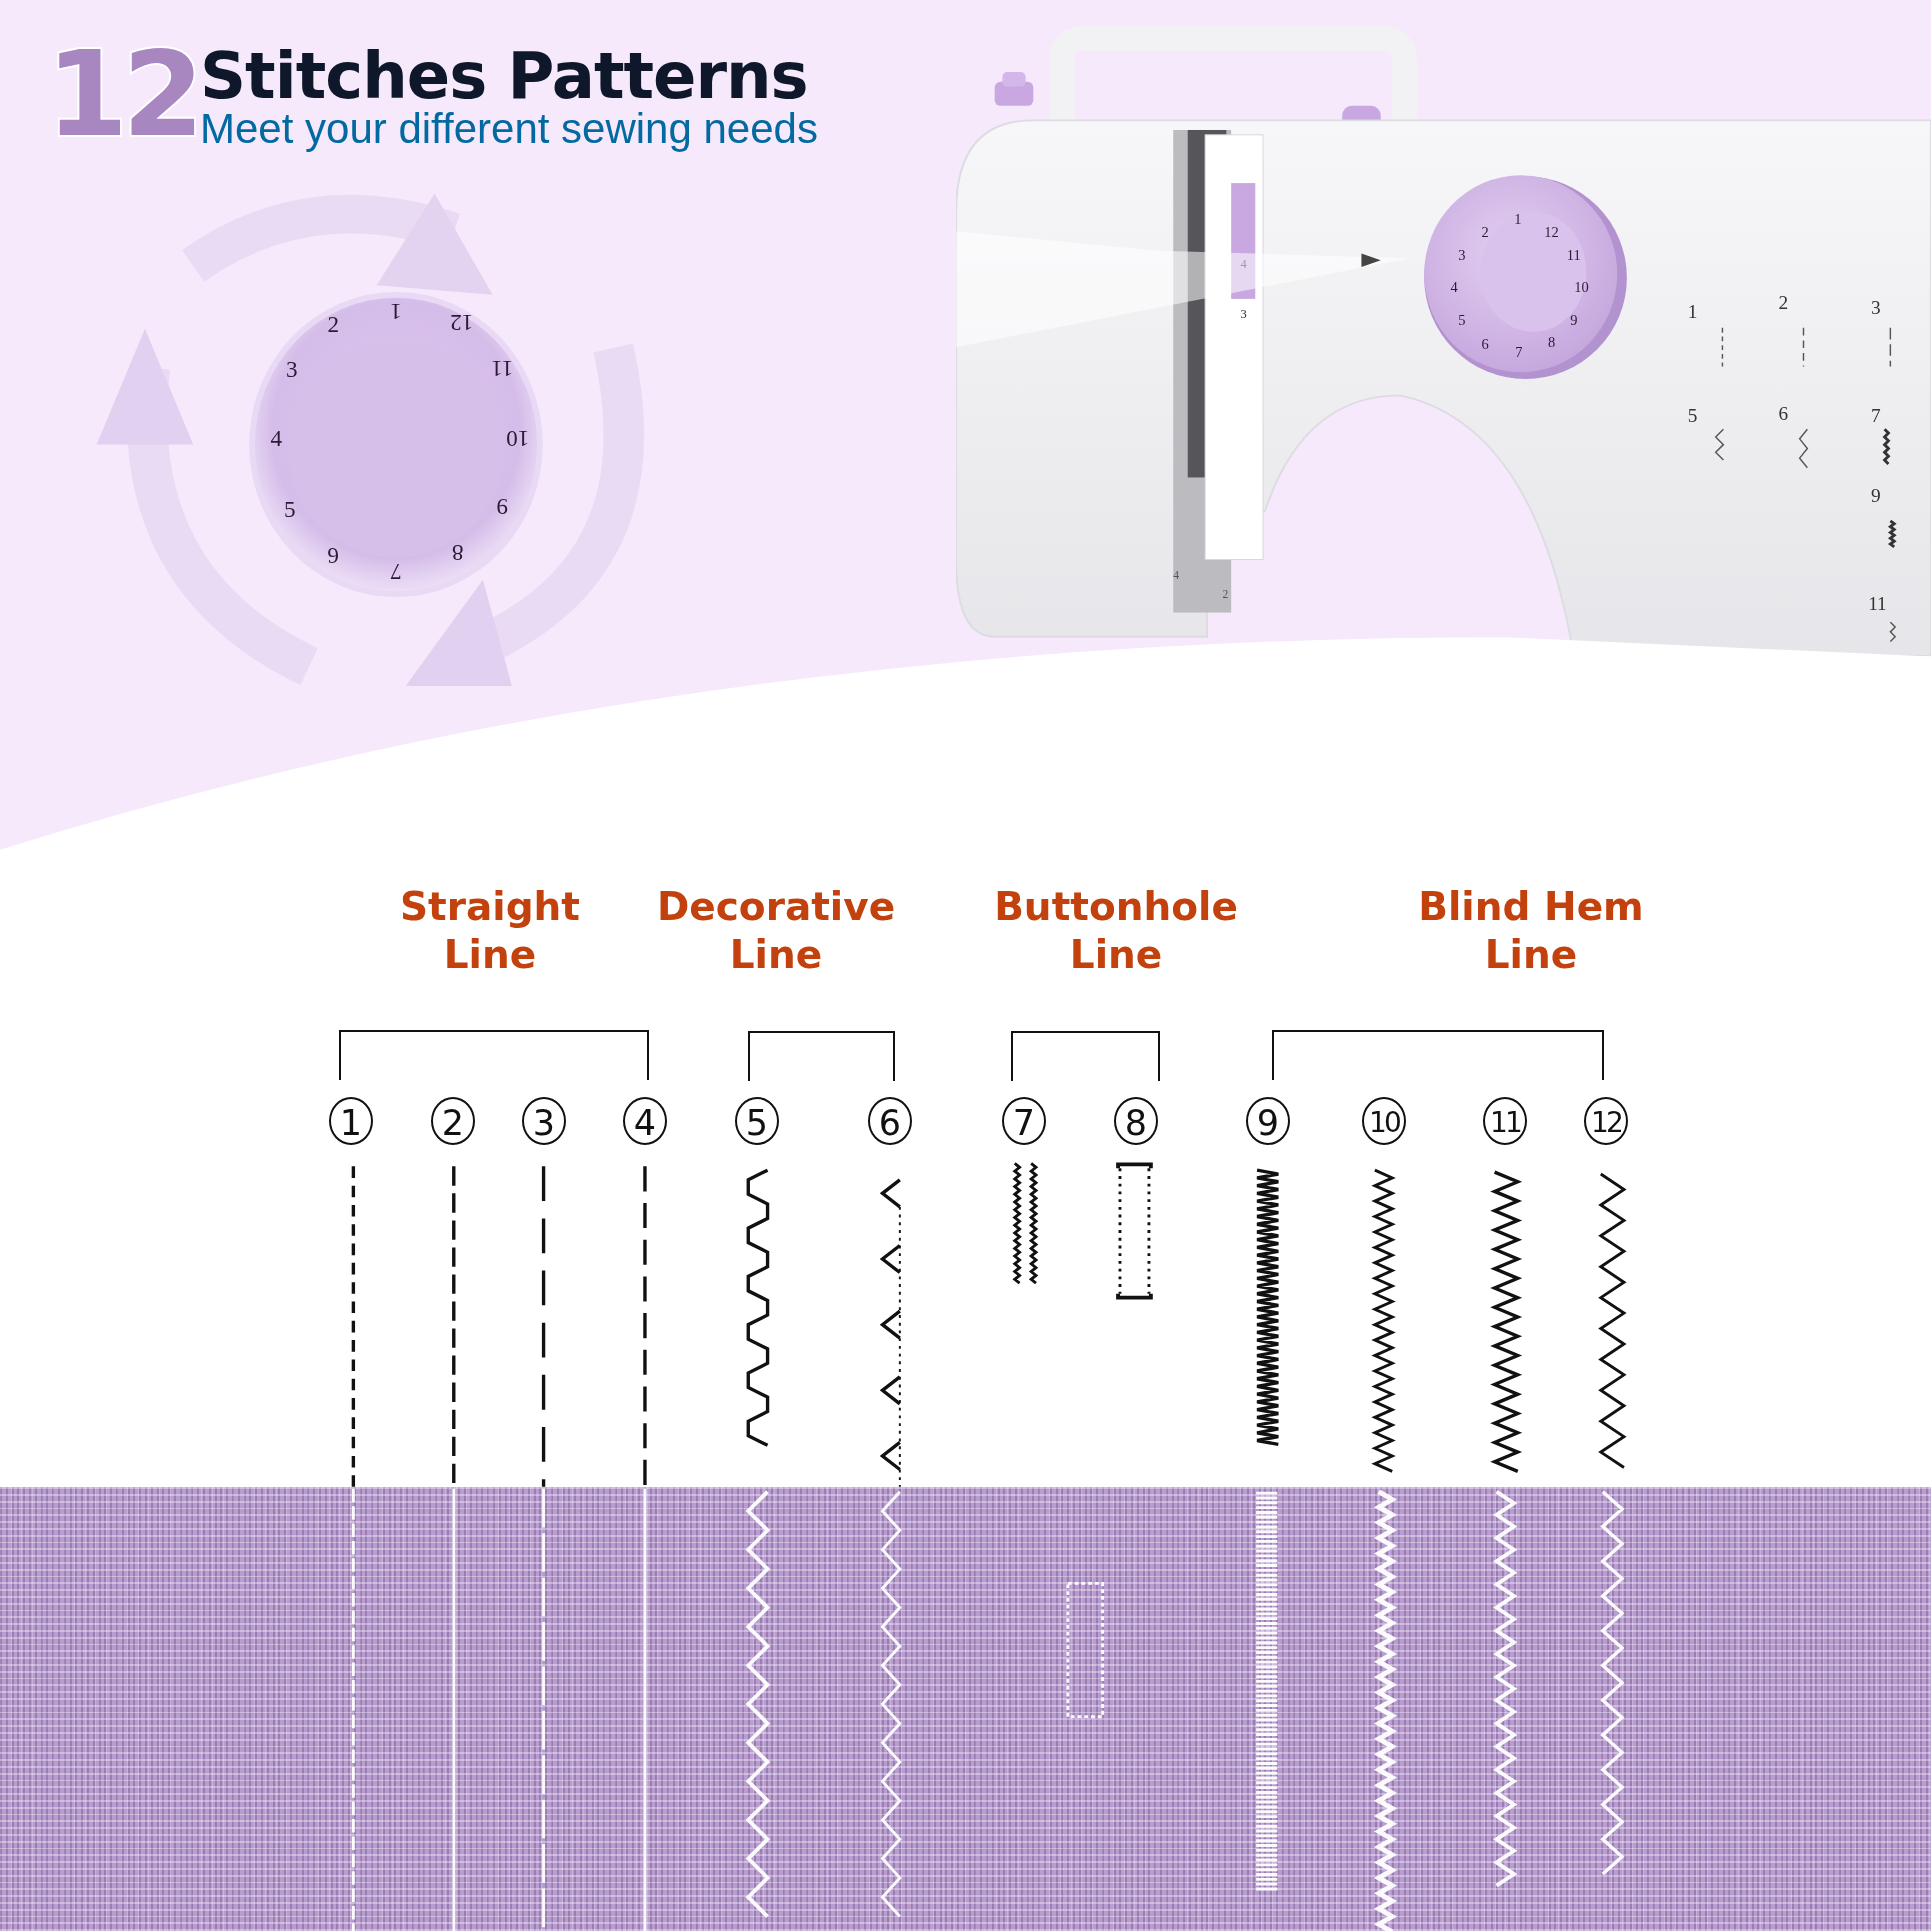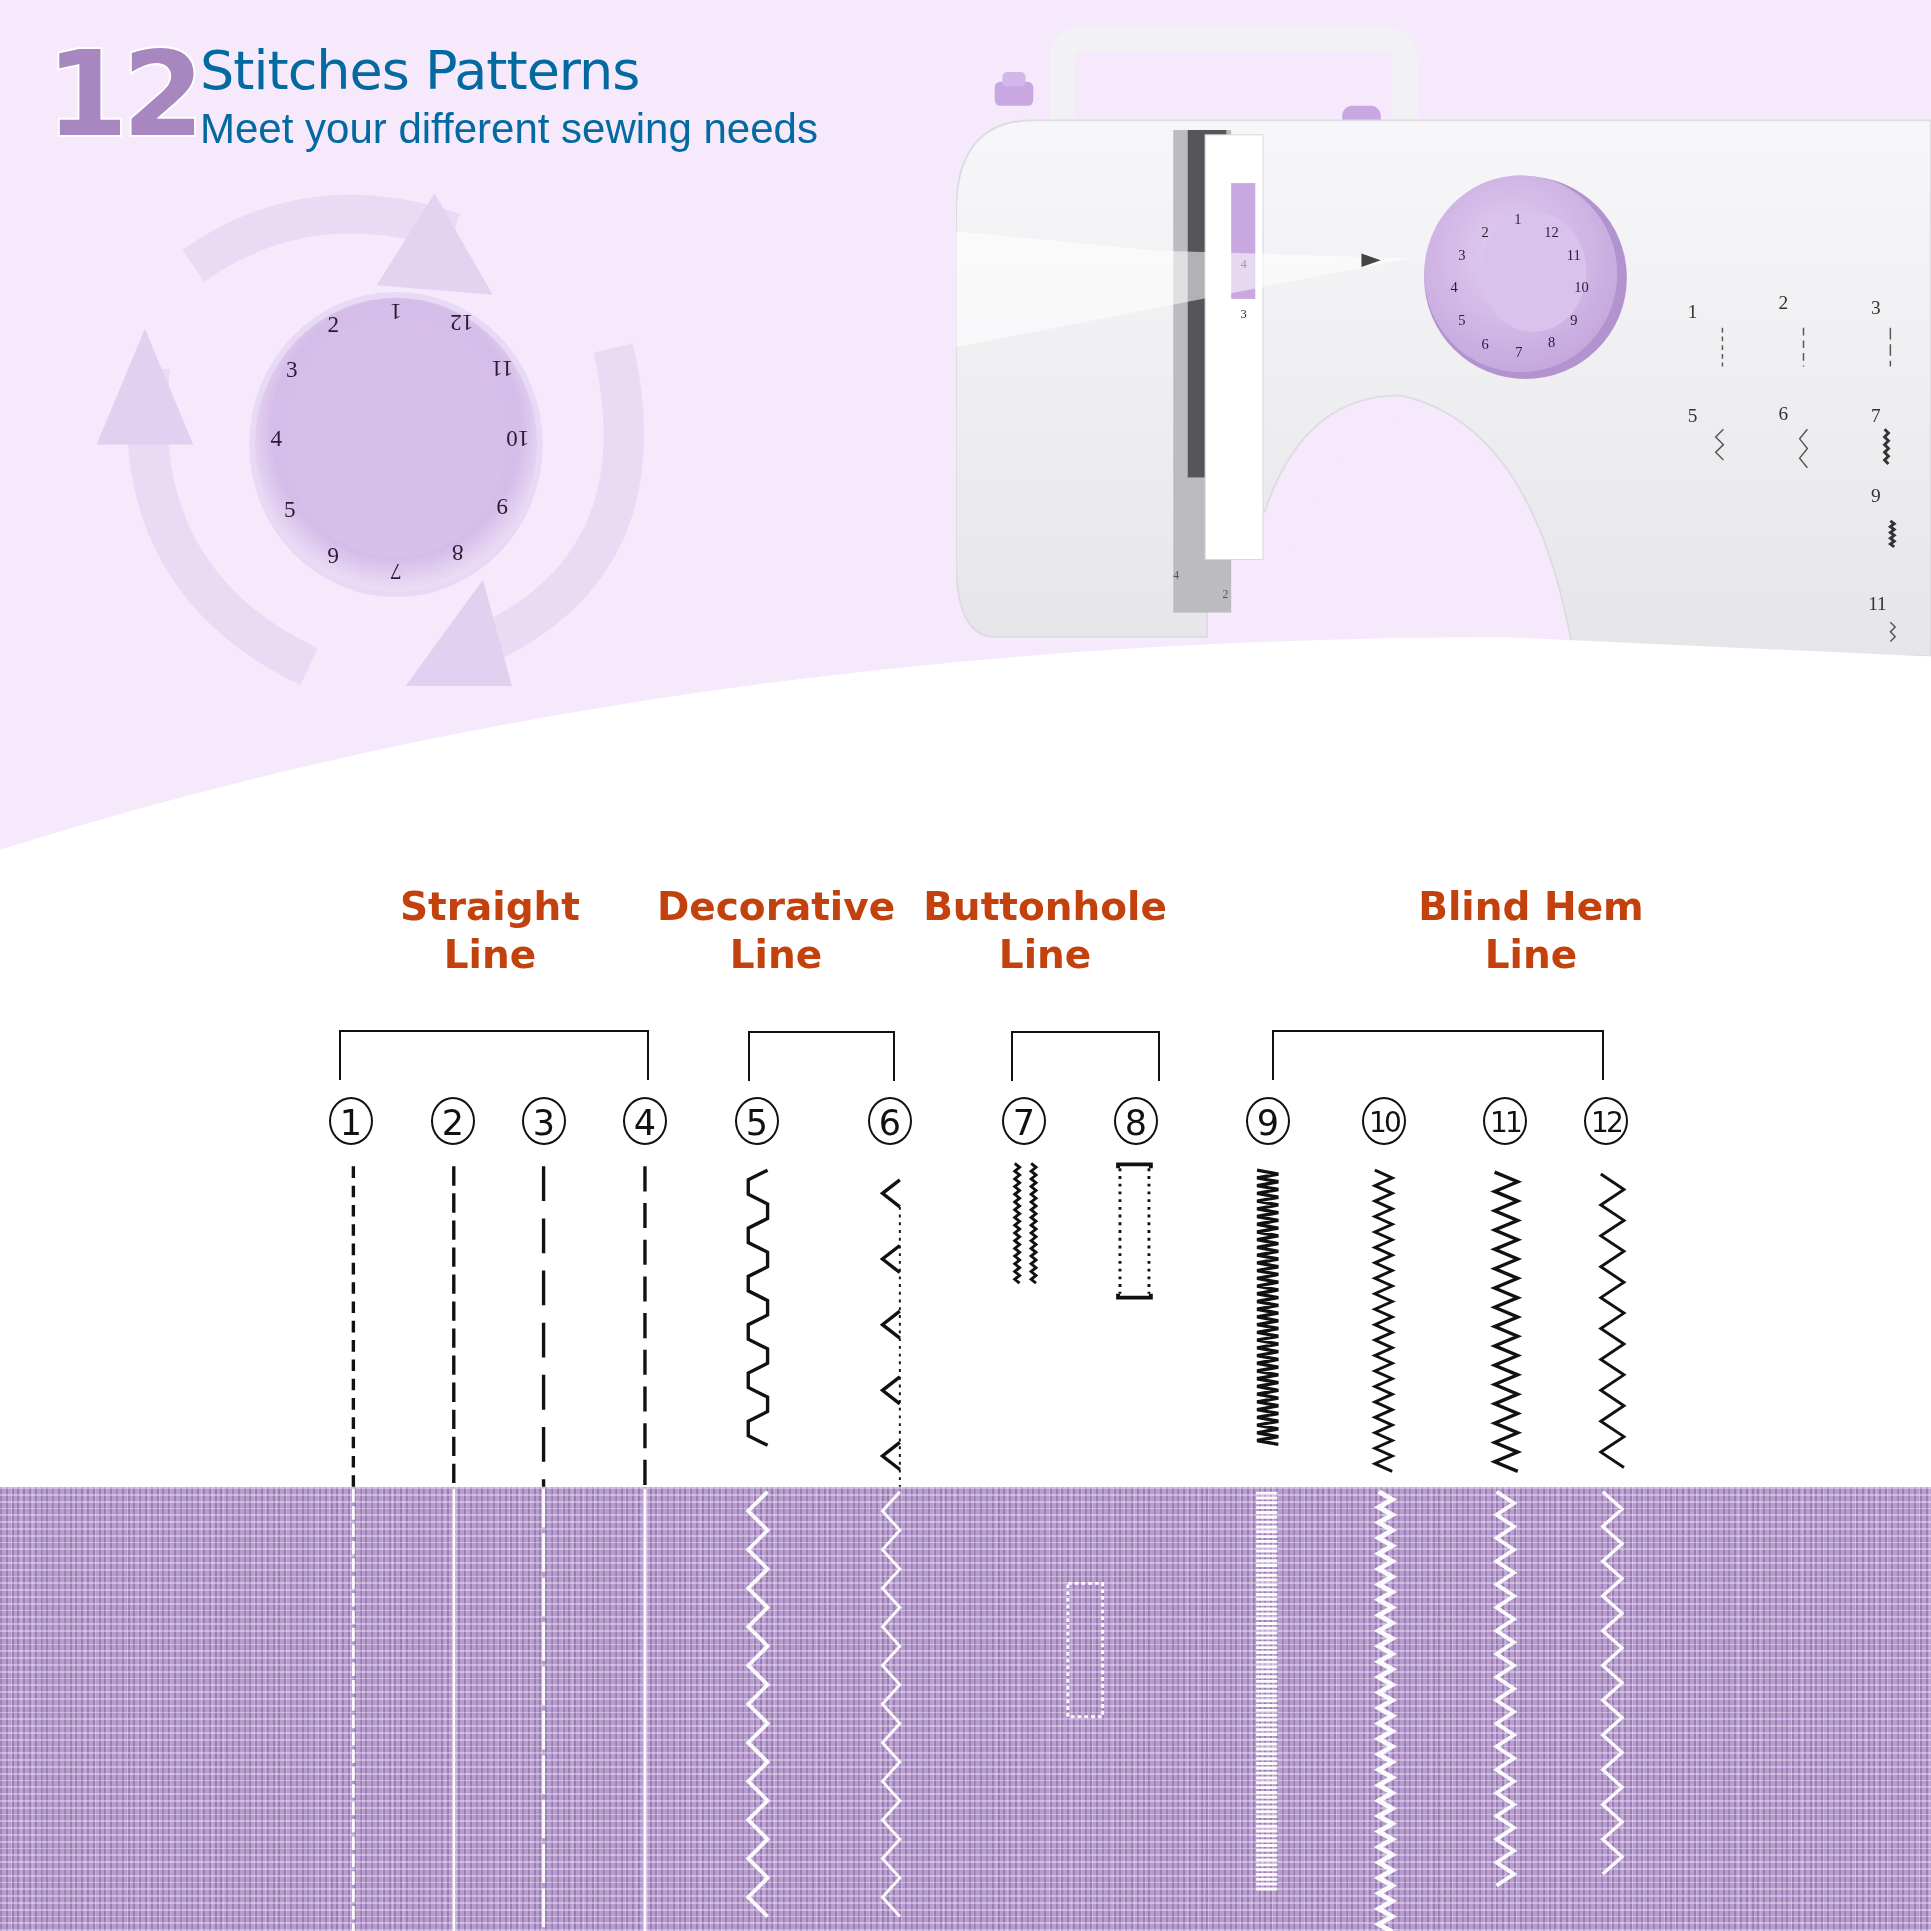--- a/index.html
+++ b/index.html
@@ -2,21 +2,21 @@
 <html><head>
 <meta charset="utf-8">
 <style>
   html, body { margin:0; padding:0; }
   body { width:1931px; height:1931px; position:relative; overflow:hidden; background:#ffffff; font-family:"Liberation Sans", sans-serif; }
   .top-bg { position:absolute; left:0; top:0; width:1931px; height:869px; background:#f5e9fb; }
   .white-curve { position:absolute; left:0; top:0; width:1931px; height:1931px; }
   .header { position:absolute; left:46px; top:35px; }
   .big-num { position:absolute; left:0; top:0; font-family:"DejaVu Sans", sans-serif; font-weight:bold; font-size:118px; line-height:1; color:#a887c1; letter-spacing:-5.8px;
     -webkit-text-stroke:3.9px #ffffff; paint-order:stroke fill; }
-  .title { position:absolute; left:154px; top:3.9px; white-space:nowrap; font-family:"DejaVu Sans", sans-serif; font-weight:normal; font-size:54px; color:#0369a1; letter-spacing:-1px; }
+  .title { position:absolute; left:154px; top:3.9px; white-space:nowrap; font-family:"DejaVu Sans", sans-serif; font-weight:bold; font-size:64px; color:#0f172a; letter-spacing:-1px; }
   .subtitle { position:absolute; left:154px; top:70px; white-space:nowrap; font-family:"Liberation Sans", sans-serif; font-size:42px; color:#0369a1; }
   .dial-area { position:absolute; left:87px; top:174px; width:589px; height:541px; }
   .machine { position:absolute; left:956px; top:19.3px; width:975px; height:637px; }
   .group-label { position:absolute; text-align:center; font-family:"DejaVu Sans", sans-serif; font-weight:bold; font-size:39px; line-height:48px; color:#c2410c; white-space:nowrap; transform:translateX(-50%); }
   .bracket { position:absolute; border:2.9px solid #111; border-bottom:none; height:48px; }
   .num-circle { position:absolute; width:44px; height:48px; border:2.4px solid #111; border-radius:50%; text-align:center; line-height:48px; font-size:35px; font-family:"DejaVu Sans", sans-serif; color:#111; transform:translateX(-50%); box-sizing:border-box; }
   .num-circle.small { font-size:28px; letter-spacing:-2.9px; }
   .fabric { position:absolute; left:0; top:1487px; width:1931px; height:444px;
     background-color:#b99dd0;
     background-image:
@@ -162,21 +162,21 @@
 </svg>
 
 <div class="group-label" style="left:490px; top:883px;">
   <div>Straight</div>
     <div>Line</div>
 </div>
 <div class="group-label" style="left:776px; top:883px;">
   <div>Decorative</div>
     <div>Line</div>
 </div>
-<div class="group-label" style="left:1045px; top:883px;">
+<div class="group-label" style="left:1116px; top:883px;">
   <div>Buttonhole</div>
     <div>Line</div>
 </div>
 <div class="group-label" style="left:1531px; top:883px;">
   <div>Blind Hem</div>
     <div>Line</div>
 </div>
 
 <div class="bracket" style="left:339px; top:1030px; width:306px;"></div>
 <div class="bracket" style="left:748px; top:1031px; width:143px;"></div>

